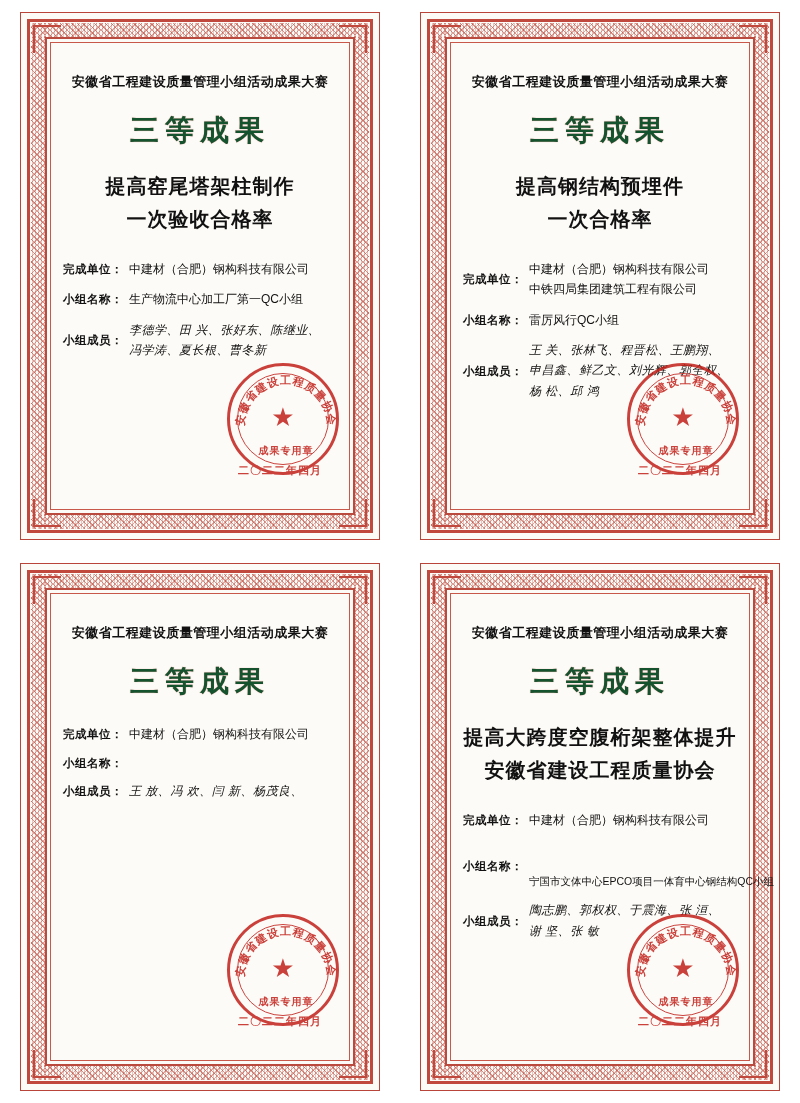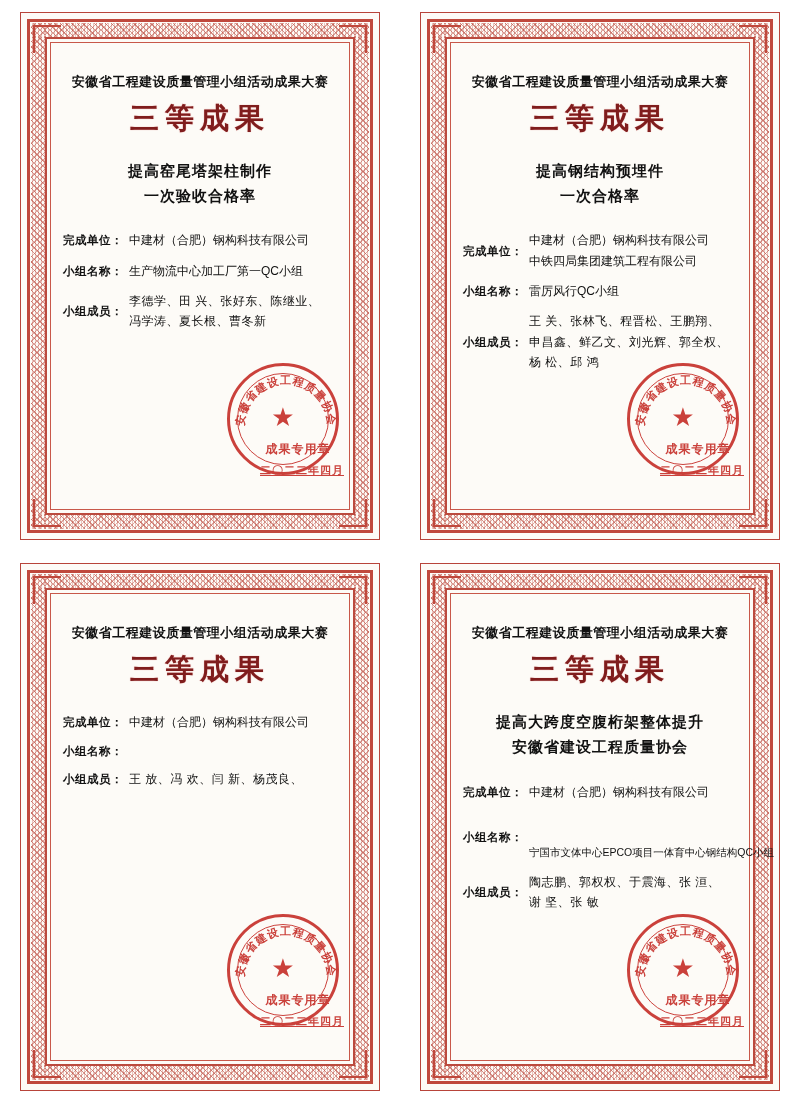--- a/index.html
+++ b/index.html
@@ -92,36 +92,37 @@
   }
   .contest-title {
     margin-top: 26px;
     font-size: 13px;
     font-weight: bold;
     color: #111;
     letter-spacing: 0.5px;
     white-space: nowrap;
   }
   .award-grade {
-    margin-top: 8px;
+    margin-top: 20px;
     font-size: 29px;
     font-weight: bold;
-    color: #7f1d1d;
+    color: #14532d;
     letter-spacing: 6px;
     font-family: "DejaVu Serif", serif;
     text-shadow: 0 0 1px rgba(204,31,31,0.5);
   }
   .project-title {
     margin-top: 20px;
     text-align: center;
-    font-size: 15px;
+    font-size: 20px;
     font-weight: bold;
     color: #111;
     line-height: 1.65;
     letter-spacing: 1px;
+    font-family: Liberation Mono, monospace;
   }
   .project-title .line { display: block; white-space: nowrap; }
 
   .fields {
     margin-top: 22px;
     width: 100%;
     padding: 0 8px;
     box-sizing: border-box;
   }
   .field-row {
@@ -140,21 +141,21 @@
   }
   .field-value {
     flex: 1 1 auto;
     padding-left: 6px;
     font-size: 12px;
     color: #111;
     line-height: 1.7;
   }
   .field-value.small { font-size: 10.5px; margin-top: 32px; }
   .field-value .vline { display: block; white-space: nowrap; }
-  .members .vline { letter-spacing: 0.5px; }
+  .members .vline { letter-spacing: 0.5px; font-style: italic; }
 
   .seal-area {
     position: absolute;
     right: 34px;
     bottom: 58px;
     width: 118px;
     height: 118px;
   }
   .seal {
     position: absolute;
@@ -189,40 +190,38 @@
   }
   .seal .seal-arc text {
     fill: #c2211b;
     font-size: 11px;
     font-weight: bold;
     font-family: "DejaVu Sans", sans-serif;
     letter-spacing: 1px;
   }
   .seal .seal-bottom {
     position: absolute;
-    left: 12px;
+    left: 0;
     bottom: 14px;
     width: 112px;
     text-align: center;
     color: #c2211b;
-    font-size: 12px;
+    font-size: 10px;
     font-weight: bold;
     letter-spacing: 1px;
   }
   .seal .seal-date {
     position: absolute;
-    left: 16px;
+    left: 8px;
     bottom: -6px;
     width: 112px;
-    text-align: center;
     color: #c2211b;
     font-size: 11px;
     font-weight: bold;
     letter-spacing: 1px;
-    text-decoration: underline;
   }
 </style>
 </head>
 <body>
 
 <div class="sheet">
 
   <div class="cert-slot">
     <div class="cert">
       <div class="border-outer"></div>

